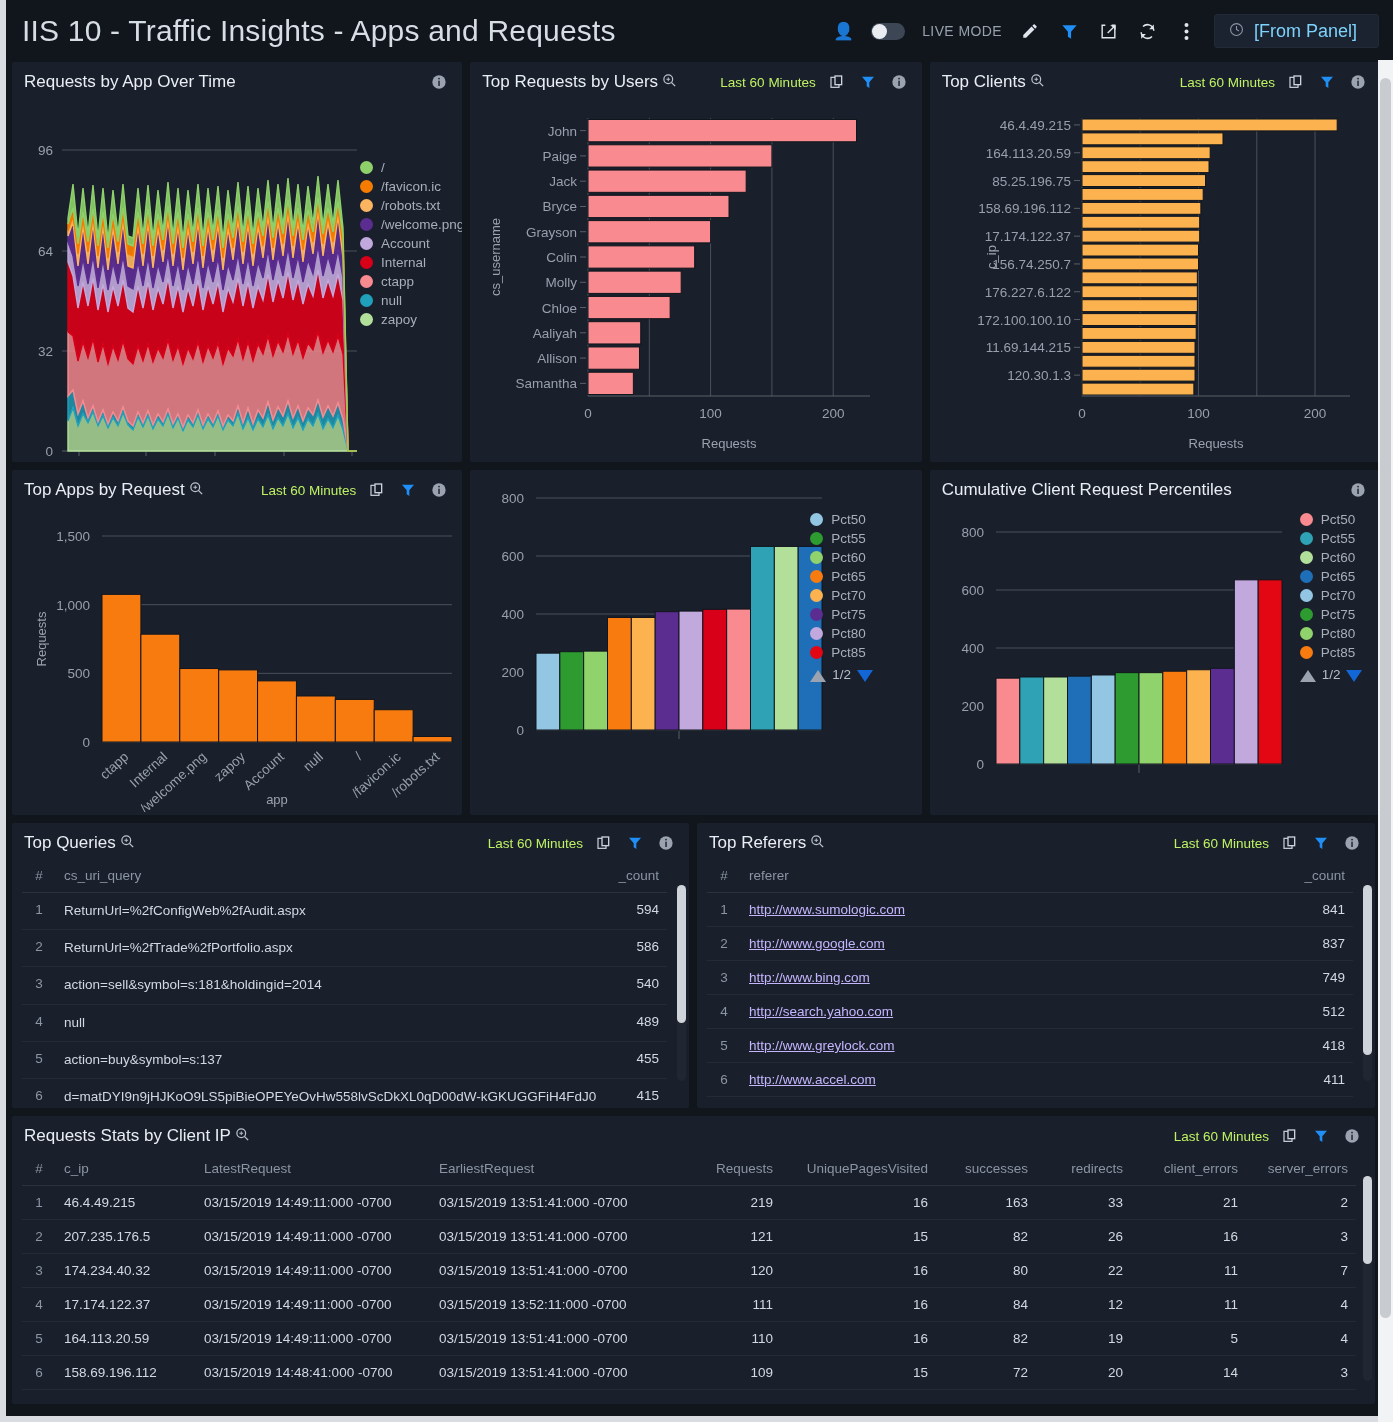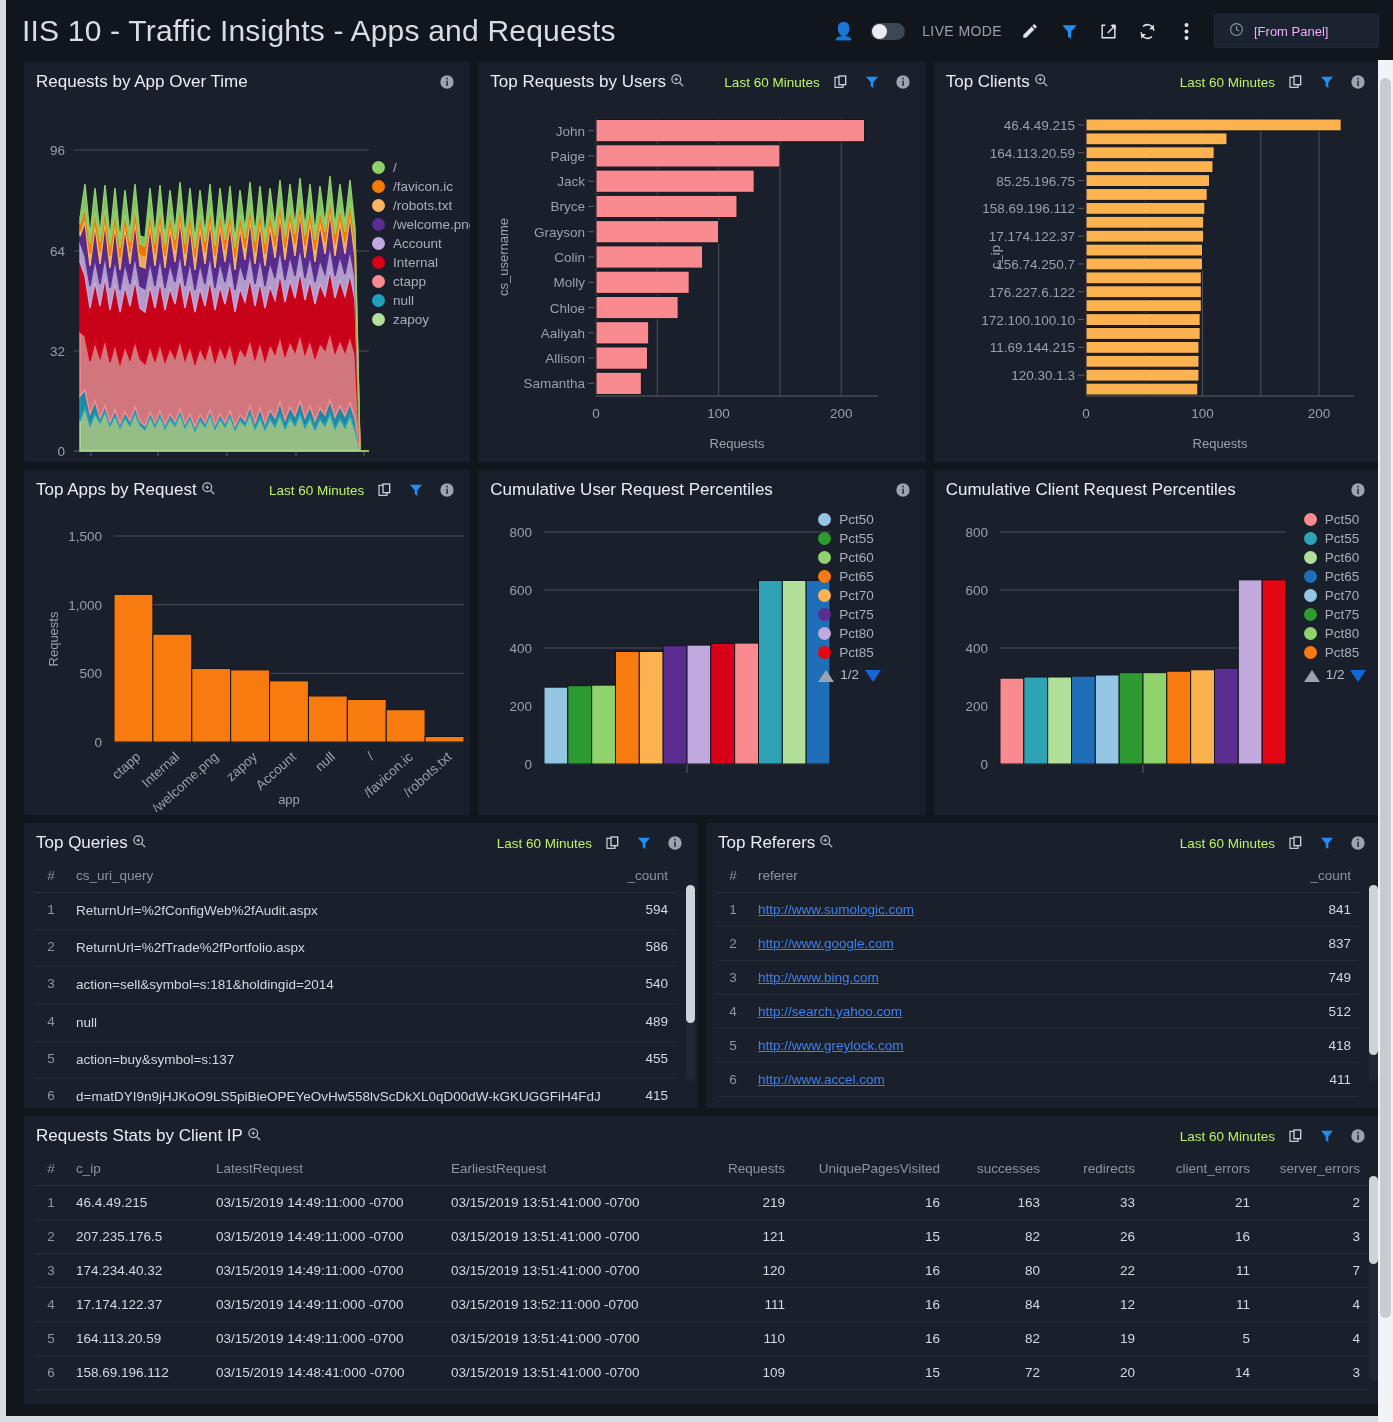--- a/index.html
+++ b/index.html
@@ -16,24 +16,24 @@
   .dash-title { font-size: 30px; color: #d6dde5; font-weight: 400; letter-spacing: .2px; white-space: nowrap; }
   .header-tools { margin-left: auto; display: flex; align-items: center; gap: 17px; }
   .person-icon { color: #e8ecf1; font-size: 17px; line-height: 1; }
   .toggle { width: 34px; height: 17px; border-radius: 9px; background: #3c4654; position: relative; display: inline-block; }
   .toggle::after { content:""; position:absolute; left:1px; top:1px; width:15px; height:15px; border-radius:50%; background:#e9edf2; }
   .live-label { font-size: 14px; color: #97a1ad; letter-spacing: .4px; }
   .ic { width: 22px; height: 22px; display:inline-flex; align-items:center; justify-content:center; cursor: pointer; }
   .ic svg { display:block; }
   .timebox { display: flex; align-items: center; gap: 10px; background: #1b2230; border: 1px solid #222a38;
              border-radius: 3px; height: 34px; padding: 0 14px; min-width: 165px; }
-  .timebox .tlabel { font-size: 13px; color: #f0abfc; }
+  .timebox .tlabel { font-size: 18px; color: #7dd3fc; }
 
   
-  .grid { padding: 0 12px 0 24px; border-radius: 18px; }
+  .grid { padding: 0 12px 0 12px; border-radius: 18px; }
   .row { display: flex; gap: 8px; margin-bottom: 8px; }
   .panel { background: #191f2b; border-radius: 2px; position: relative; overflow: hidden; }
 
   .ptitlebar { display: flex; align-items: center; height: 34px; padding: 6px 12px 0 12px; }
   .ptitle { font-size: 17px; color: #e9eef4; font-weight: 400; white-space: nowrap; }
   .ptools { margin-left: auto; display: flex; align-items: center; gap: 9px; }
   .ptime { font-size: 13.5px; color: #bef264; margin-right: 1px; }
   .mag { margin-left: 4px; color: #b9c2cd; display:inline-block; vertical-align: -2px; }
 
   
@@ -52,21 +52,21 @@
   .tri-dn { width:0;height:0;border-left:8px solid transparent;border-right:8px solid transparent;border-top:12px solid #1366d6; }
   .pg-text { font-size:13.5px; color:#b6bec8; }
 
   
   .tbl { width: 100%; border-collapse: collapse; font-size: 13.5px; table-layout: fixed; }
   .tbl th { color: #8b95a3; font-weight: 400; text-align: left; padding: 7px 8px 9px 8px;
             border-bottom: 1px solid #2a3240; white-space: nowrap; }
   .tbl td { color: #d2d9e2; padding: 9px 8px; border-bottom: 1px solid #242b38; vertical-align: top; }
   .tbl td.num, .tbl th.num { text-align: right; }
   .tbl td.idx, .tbl th.idx { color: #8b95a3; text-align: center; width: 34px; }
-  .tbl a { color: #3b82f6; text-decoration: underline; }
+  .tbl a { color: #c4b5fd; text-decoration: underline; }
   .wrapcell { word-break: break-all; white-space: normal; line-height: 1.35; margin-left: 9px; }
   .tscroll { position: relative; }
   .vsb { position: absolute; right: 3px; top: 0; width: 9px; border-radius: 5px; background: #cfd4da; }
   .vsb-track { position:absolute; right:3px; top:0; width:9px; background:#202733; border-radius:5px; }
 
   
   .pagesb-track { position: absolute; right: 0; top: 60px; width: 15px; height: 1362px; background: #f2f3f5; }
   .pagesb-thumb { position: absolute; right: 2px; top: 78px; width: 11px; height: 1240px; background: #c8cbd0; border-radius: 6px; }
   .frame-l { position:absolute; left:0; top:0; width:6px; height:100%; background:#d9dce0; }
   .frame-b { position:absolute; left:0; bottom:0; width:100%; height:6px; background:#d9dce0; }
@@ -463,32 +463,20 @@
             <rect x="362.2222222222222" y="205.72666666666666" width="38.888888888888886" height="32.27333333333333" fill="#f87b10" stroke="#11161d" stroke-width="1"></rect>
             <text x="0" y="0" class="tick-label" text-anchor="end" transform="translate(389.66666666666663,254) rotate(-42)">/favicon.ic</text>
             <rect x="401.1111111111111" y="232.50666666666666" width="38.888888888888886" height="5.493333333333334" fill="#f87b10" stroke="#11161d" stroke-width="1"></rect>
             <text x="0" y="0" class="tick-label" text-anchor="end" transform="translate(428.55555555555554,254) rotate(-42)">/robots.txt</text>
             <text x="265" y="300" class="axis-label" text-anchor="middle" font-size="16">app</text>
             <text x="0" y="0" class="axis-label" text-anchor="middle" font-size="15" transform="translate(34,135) rotate(-90)">Requests</text>
           </svg>
       </div>
 
       <div class="panel" style="width:452px;height:345px">
-        <div class="ptitlebar">
-          <span class="ptitle">Cumulative User Request Percentiles</span>
-          <span class="ptools">
-            <span class="ic">
-              <svg width="16" height="16" viewBox="0 0 24 24">
-                  <circle cx="12" cy="12" r="10" fill="#9aa3af"></circle>
-                  <rect x="11" y="10" width="2.1" height="8" fill="#191f2b"></rect>
-                  <circle cx="12.05" cy="6.8" r="1.3" fill="#191f2b"></circle>
-                </svg>
-            </span>
-          </span>
-        </div>
         <svg id="svg-userpct" width="452" height="308" viewBox="0 0 452 308">
             <text x="54" y="265" class="tick-label" text-anchor="end">0</text>
             <line x1="66" y1="202" x2="352" y2="202" class="gridline"></line>
             <text x="54" y="207" class="tick-label" text-anchor="end">200</text>
             <line x1="66" y1="144" x2="352" y2="144" class="gridline"></line>
             <text x="54" y="149" class="tick-label" text-anchor="end">400</text>
             <line x1="66" y1="86" x2="352" y2="86" class="gridline"></line>
             <text x="54" y="91" class="tick-label" text-anchor="end">600</text>
             <line x1="66" y1="28" x2="352" y2="28" class="gridline"></line>
             <text x="54" y="33" class="tick-label" text-anchor="end">800</text>

